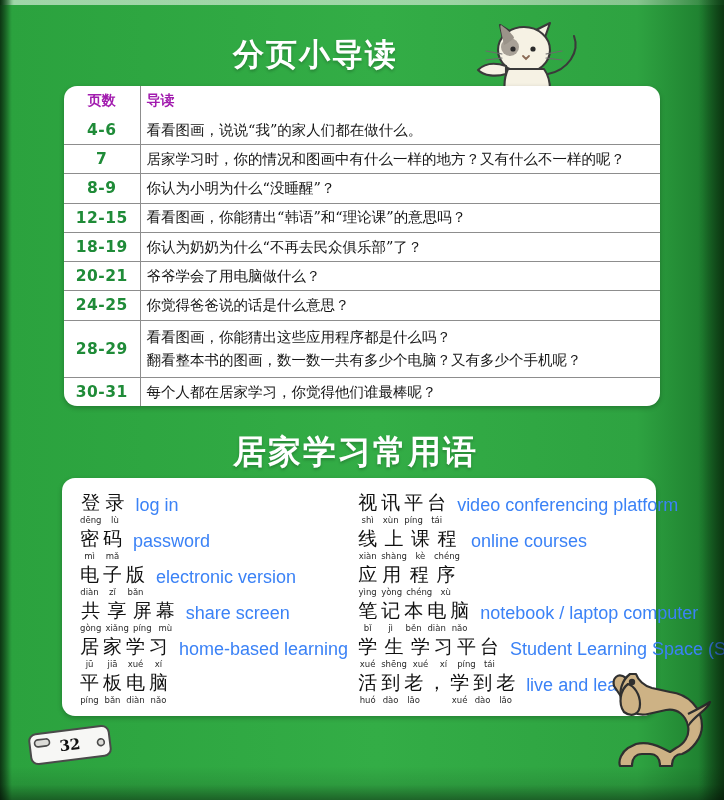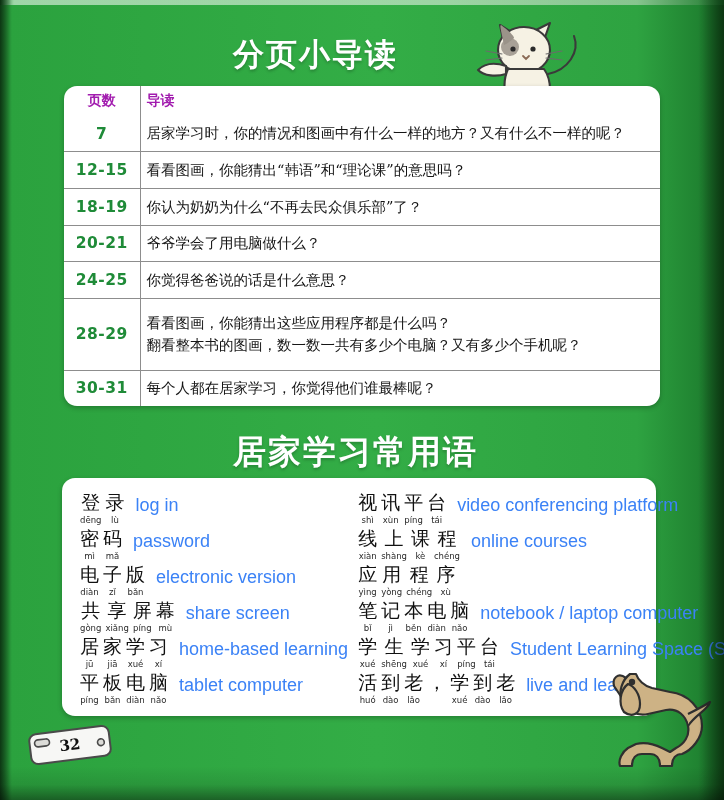--- a/index.html
+++ b/index.html
@@ -161,23 +161,35 @@
         <col>
       </colgroup>
     <thead>
       <tr>
         <th class="pages">页数</th>
         <th class="desc">导读</th>
       </tr>
     </thead>
     <tbody id="guide-body">
         <tr>
+          <td class="pages">4-6</td>
+          <td class="desc">
+            <span class="line">看看图画，说说“我”的家人们都在做什么。</span>
+          </td>
+        </tr>
+        <tr>
           <td class="pages">7</td>
           <td class="desc">
             <span class="line">居家学习时，你的情况和图画中有什么一样的地方？又有什么不一样的呢？</span>
+          </td>
+        </tr>
+        <tr>
+          <td class="pages">8-9</td>
+          <td class="desc">
+            <span class="line">你认为小明为什么“没睡醒”？</span>
           </td>
         </tr>
         <tr>
           <td class="pages">12-15</td>
           <td class="desc">
             <span class="line">看看图画，你能猜出“韩语”和“理论课”的意思吗？</span>
           </td>
         </tr>
         <tr>
           <td class="pages">18-19</td>
@@ -316,21 +328,20 @@
             </div>
             <div class="hz">
               <span class="ch">电</span>
               <span class="py">diàn</span>
             </div>
             <div class="hz">
               <span class="ch">脑</span>
               <span class="py">nǎo</span>
             </div>
           </div>
-          <div class="gloss">tablet computer</div>
         </div>
       </div>
       <div class="vocab-col">
         <div class="vocab-entry">
           <div class="hanzi-group">
             <div class="hz">
               <span class="ch">视</span>
               <span class="py">shì</span>
             </div>
             <div class="hz">

